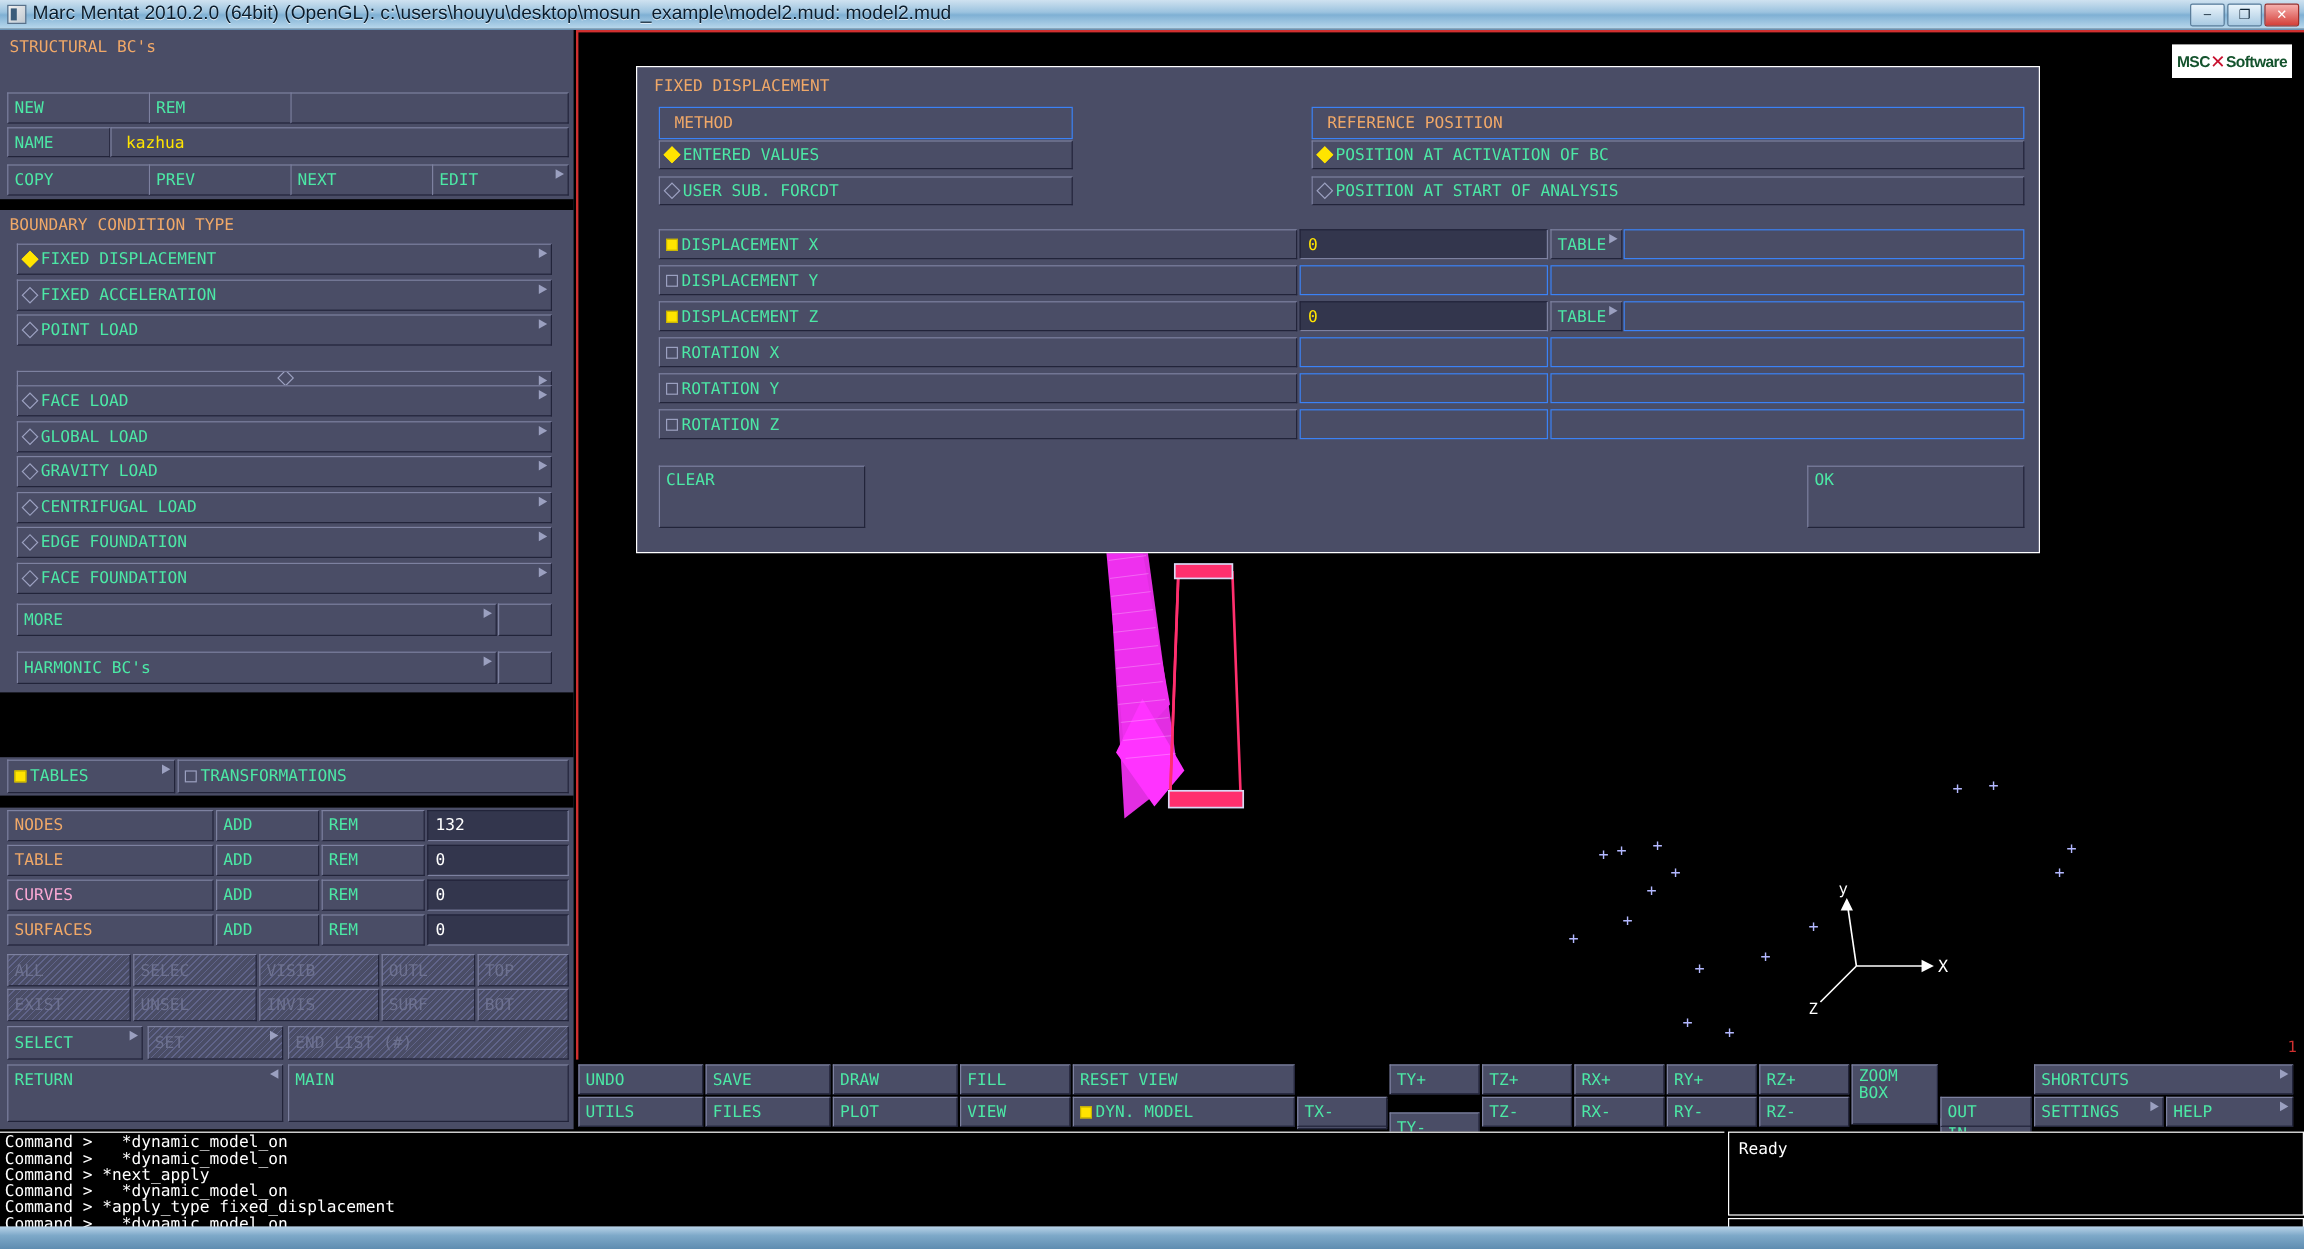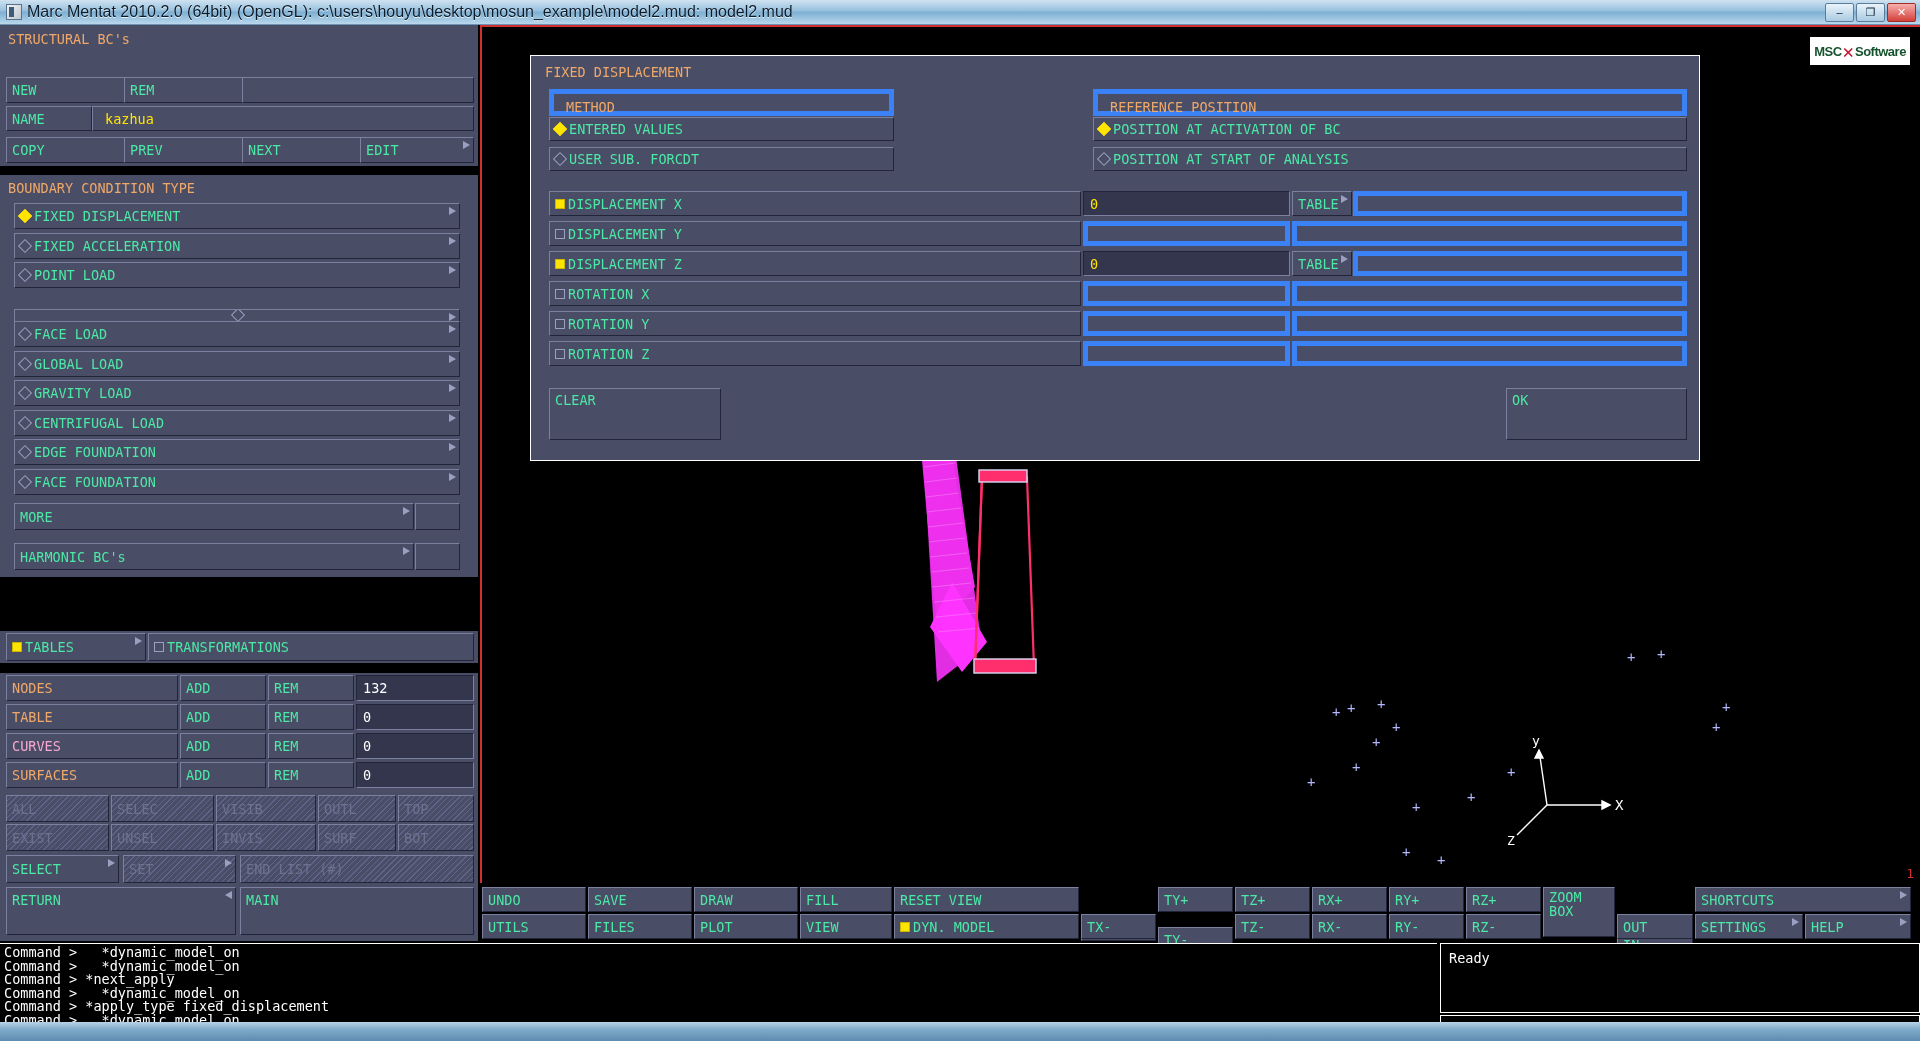--- a/index.html
+++ b/index.html
@@ -70,21 +70,21 @@
              border-left:2px solid #d03030; border-top:2px solid #d03030;}
   
   #dialog{ position:absolute; left:48px; top:28px; width:1170px; height:406px;
            background:#4a4d66; border:1px solid #fff;}
   .field{
     background:#33364d; border-top:1px solid #22243a; border-left:1px solid #22243a;
     border-right:1px solid #7d81a0; border-bottom:1px solid #7d81a0;
     color:#ffe400; display:flex;align-items:center;padding-left:6px;
     font-family:"DejaVu Sans Mono", monospace; font-size:13.5px;
   }
-  .box{ background:#4a4d66; border:5px solid #3b82f6; }
+  .box{ background:#4a4d66; border:1px solid #3b82f6; }
 
   
   #msclogo{ position:absolute; right:10px; top:10px; width:100px;height:28px;background:#fff;
             display:flex;align-items:center;justify-content:center;}
   #msclogo .mt{font-family:"Liberation Sans",sans-serif;font-weight:bold;font-size:13px;color:#14532d;letter-spacing:-.5px;}
   #msclogo .mx{color:#c8102e;font-size:19px;font-weight:bold;margin:0 1px;}
 
   
   #toolbar{ position:absolute; left:480px; top:860px; width:1440px; height:56px; background:#000;}
   .tb-cell{ position:absolute; background:#4a4d66;

